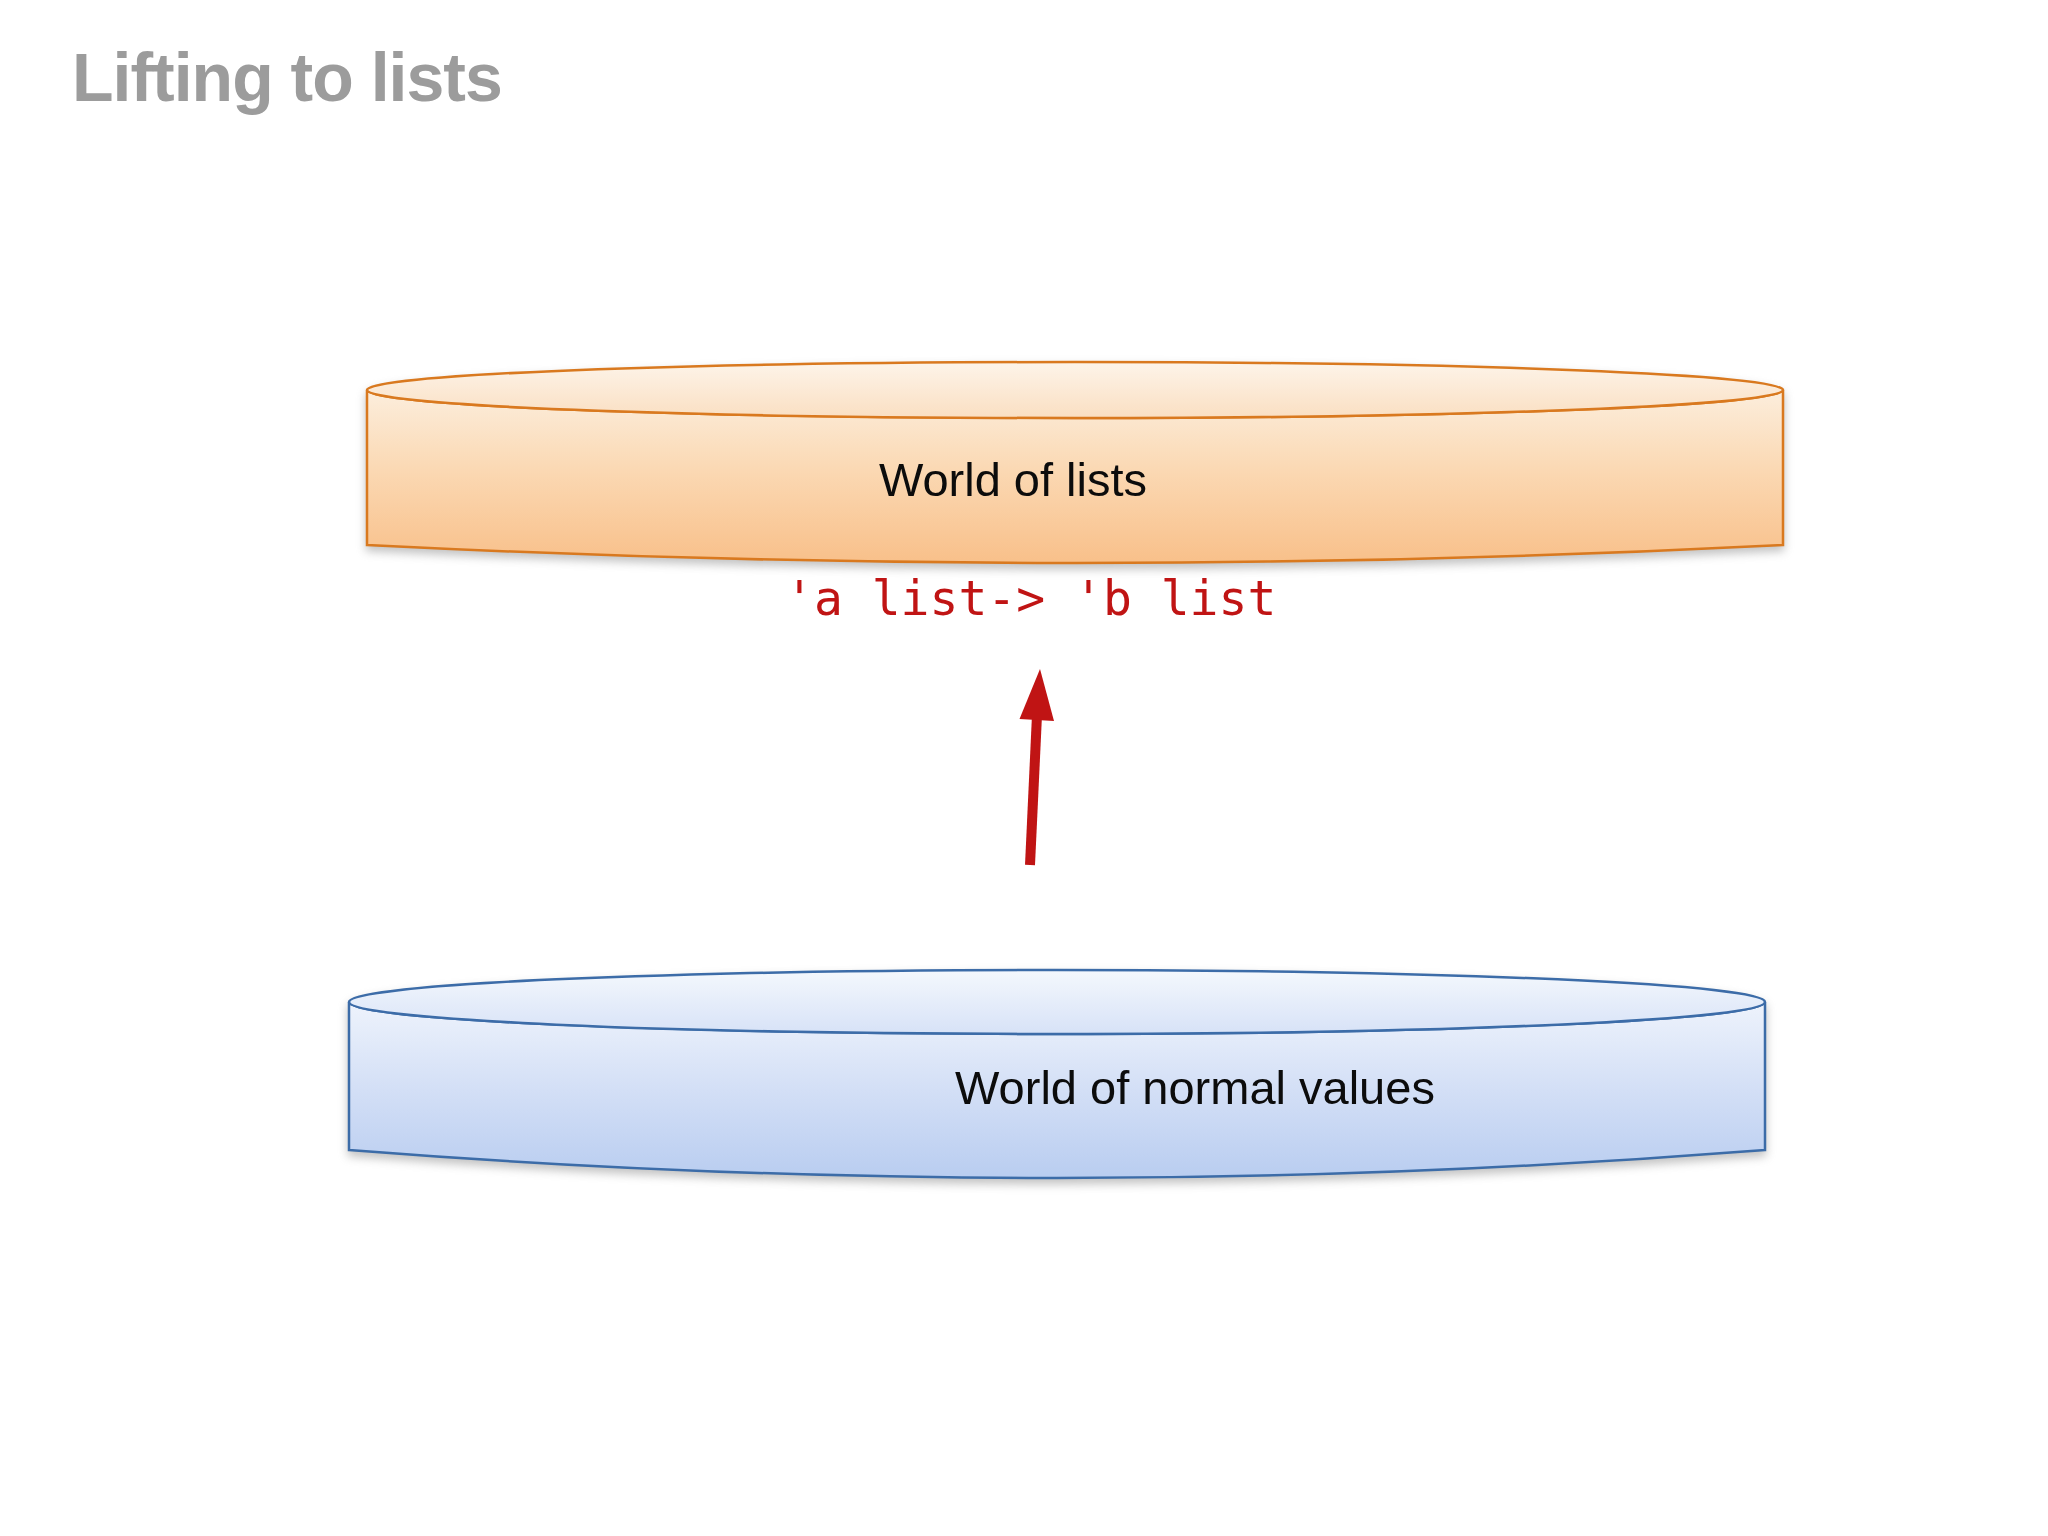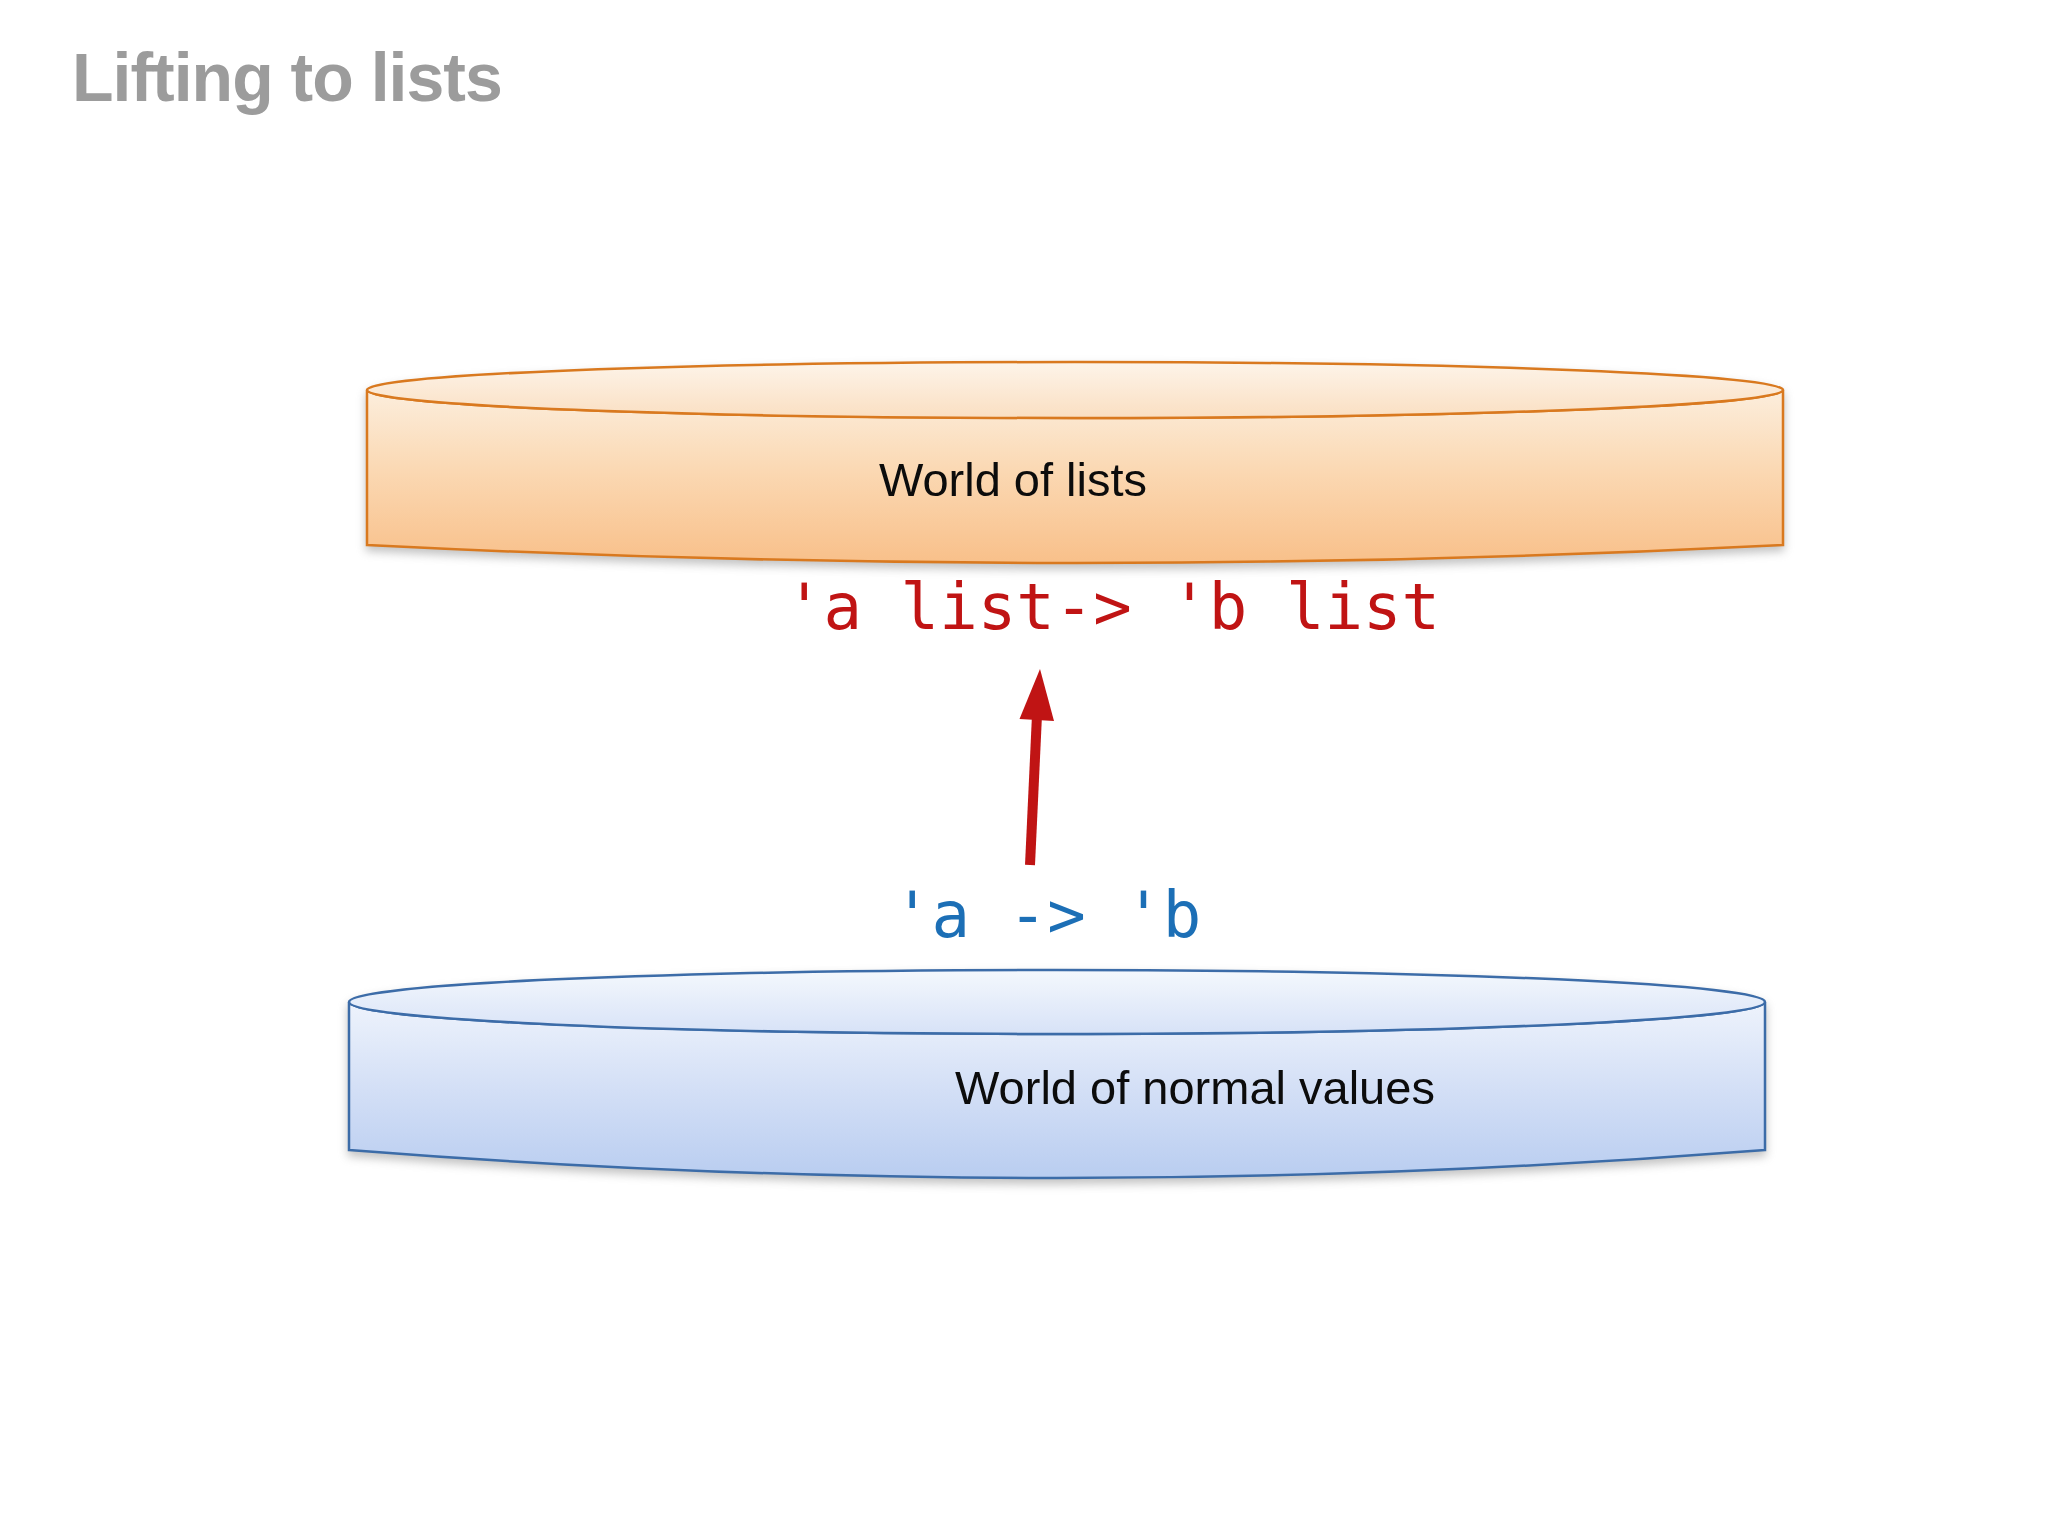--- a/index.html
+++ b/index.html
@@ -36,21 +36,21 @@
     color: #0c0c0c;
     font-size: 47px;
     font-weight: 400;
     letter-spacing: 0px;
   }
   .cyl-label.orange-label { left: 351px; width: 1324px; top: 452px; }
   .cyl-label.blue-label   { left: 347px; width: 1696px; top: 1060px; }
   .code {
     position: absolute;
     font-family: "DejaVu Sans Mono", "Liberation Mono", monospace;
-    font-size: 64px;
+    font-size: 48px;
     white-space: pre;
     line-height: 1.1;
   }
   .code.red  { left: 785px; top: 572px; color: #c01414; }
   .code.blue { left: 893px; top: 880px; color: #1c6fb6; }
   .arrow-svg {
     position: absolute;
     left: 1000px;
     top: 655px;
     width: 80px;
@@ -89,21 +89,20 @@
   </svg>
   <div class="cyl-label orange-label">World of lists</div>
 
   <div class="code red">'a list-&gt; 'b list</div>
 
   <svg class="arrow-svg" viewBox="0 0 80 220">
     <line x1="30" y1="210" x2="37" y2="60" stroke="#c01414" stroke-width="10"></line>
     <polygon points="40,14 19.5,64 54,66" fill="#c01414"></polygon>
   </svg>
 
-  <div class="code blue">'a -&gt; 'b</div>
 
   <svg class="cyl-svg blue" width="1420" height="222" viewBox="0 0 1420 222">
     <defs>
       <linearGradient id="bg-body" x1="0" y1="0" x2="0" y2="1">
         <stop offset="0" stop-color="#eef3fc"></stop>
         <stop offset="0.5" stop-color="#d3dff6"></stop>
         <stop offset="1" stop-color="#b9cdf0"></stop>
       </linearGradient>
       <linearGradient id="bg-top" x1="0" y1="0" x2="0" y2="1">
         <stop offset="0" stop-color="#f4f8fd"></stop>

